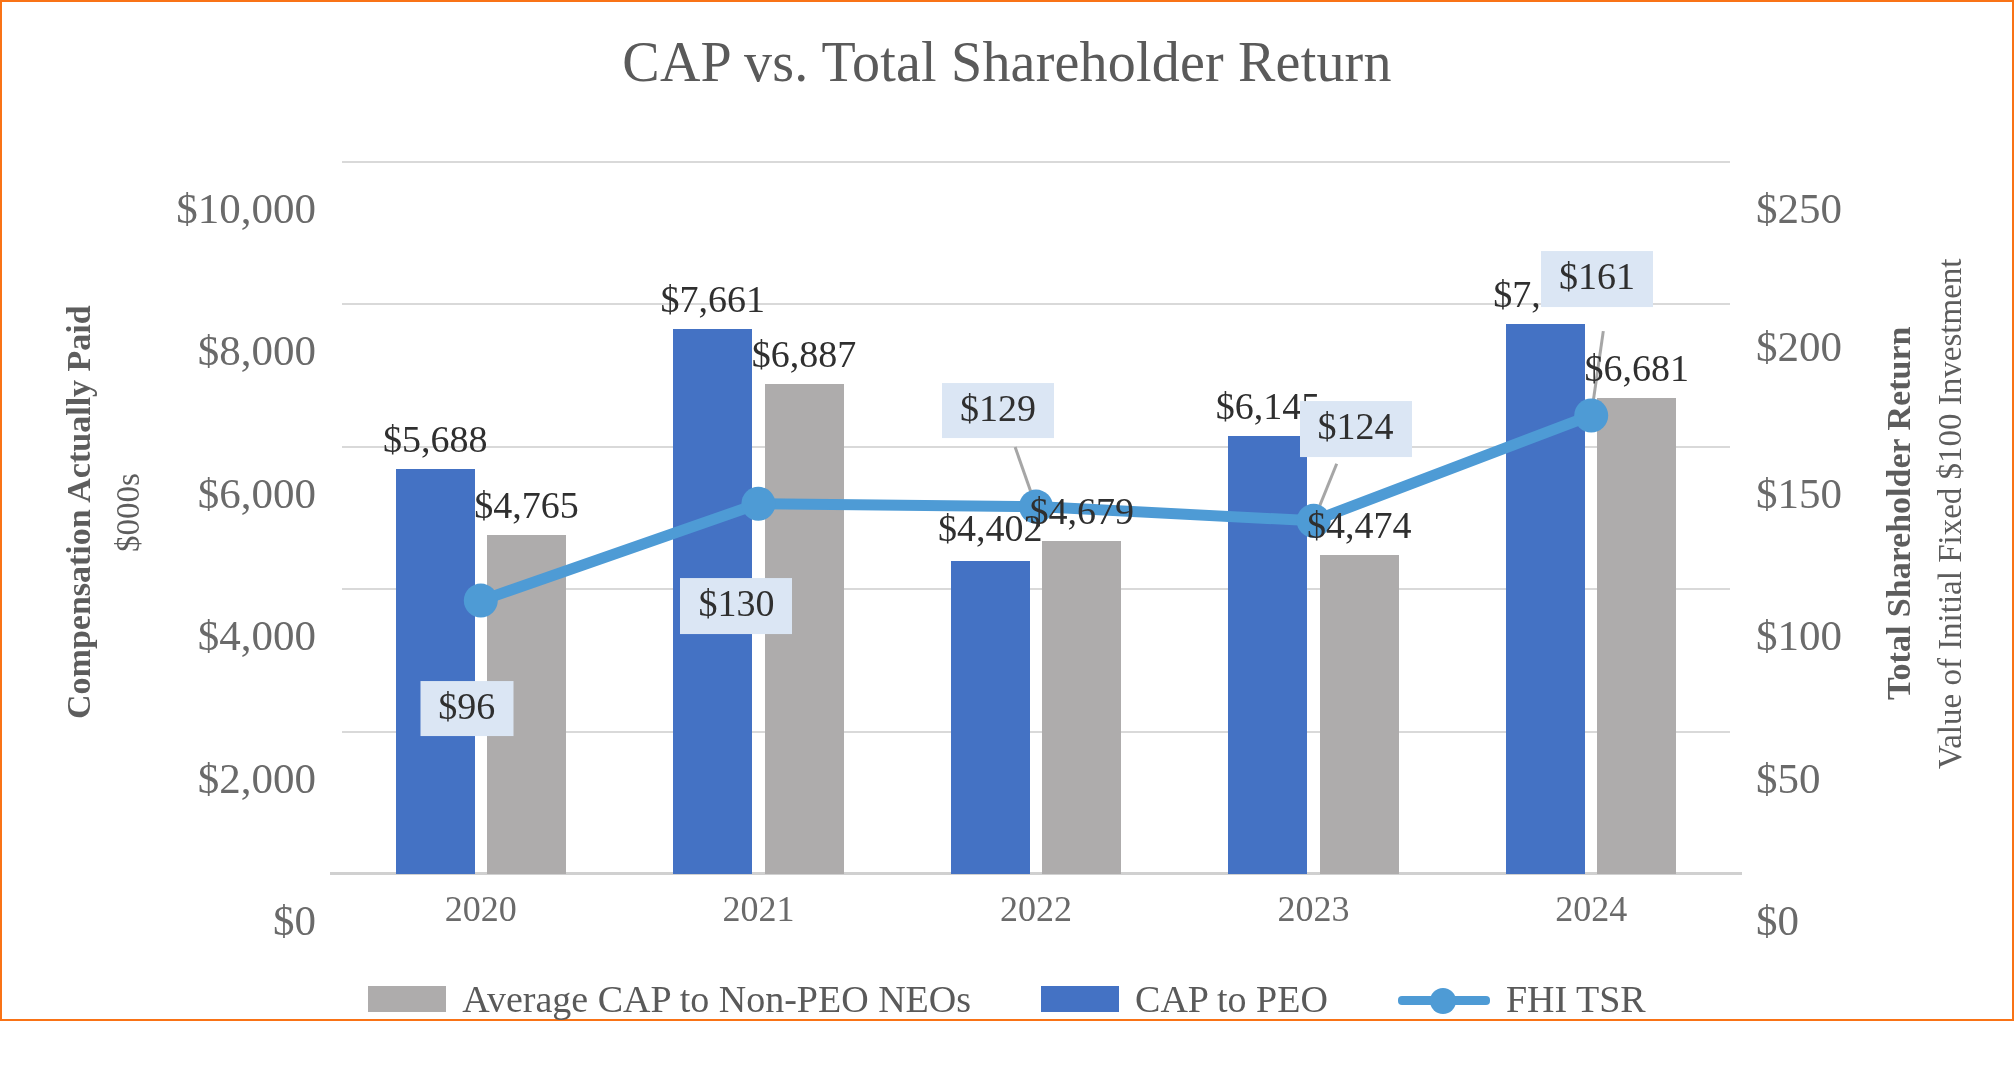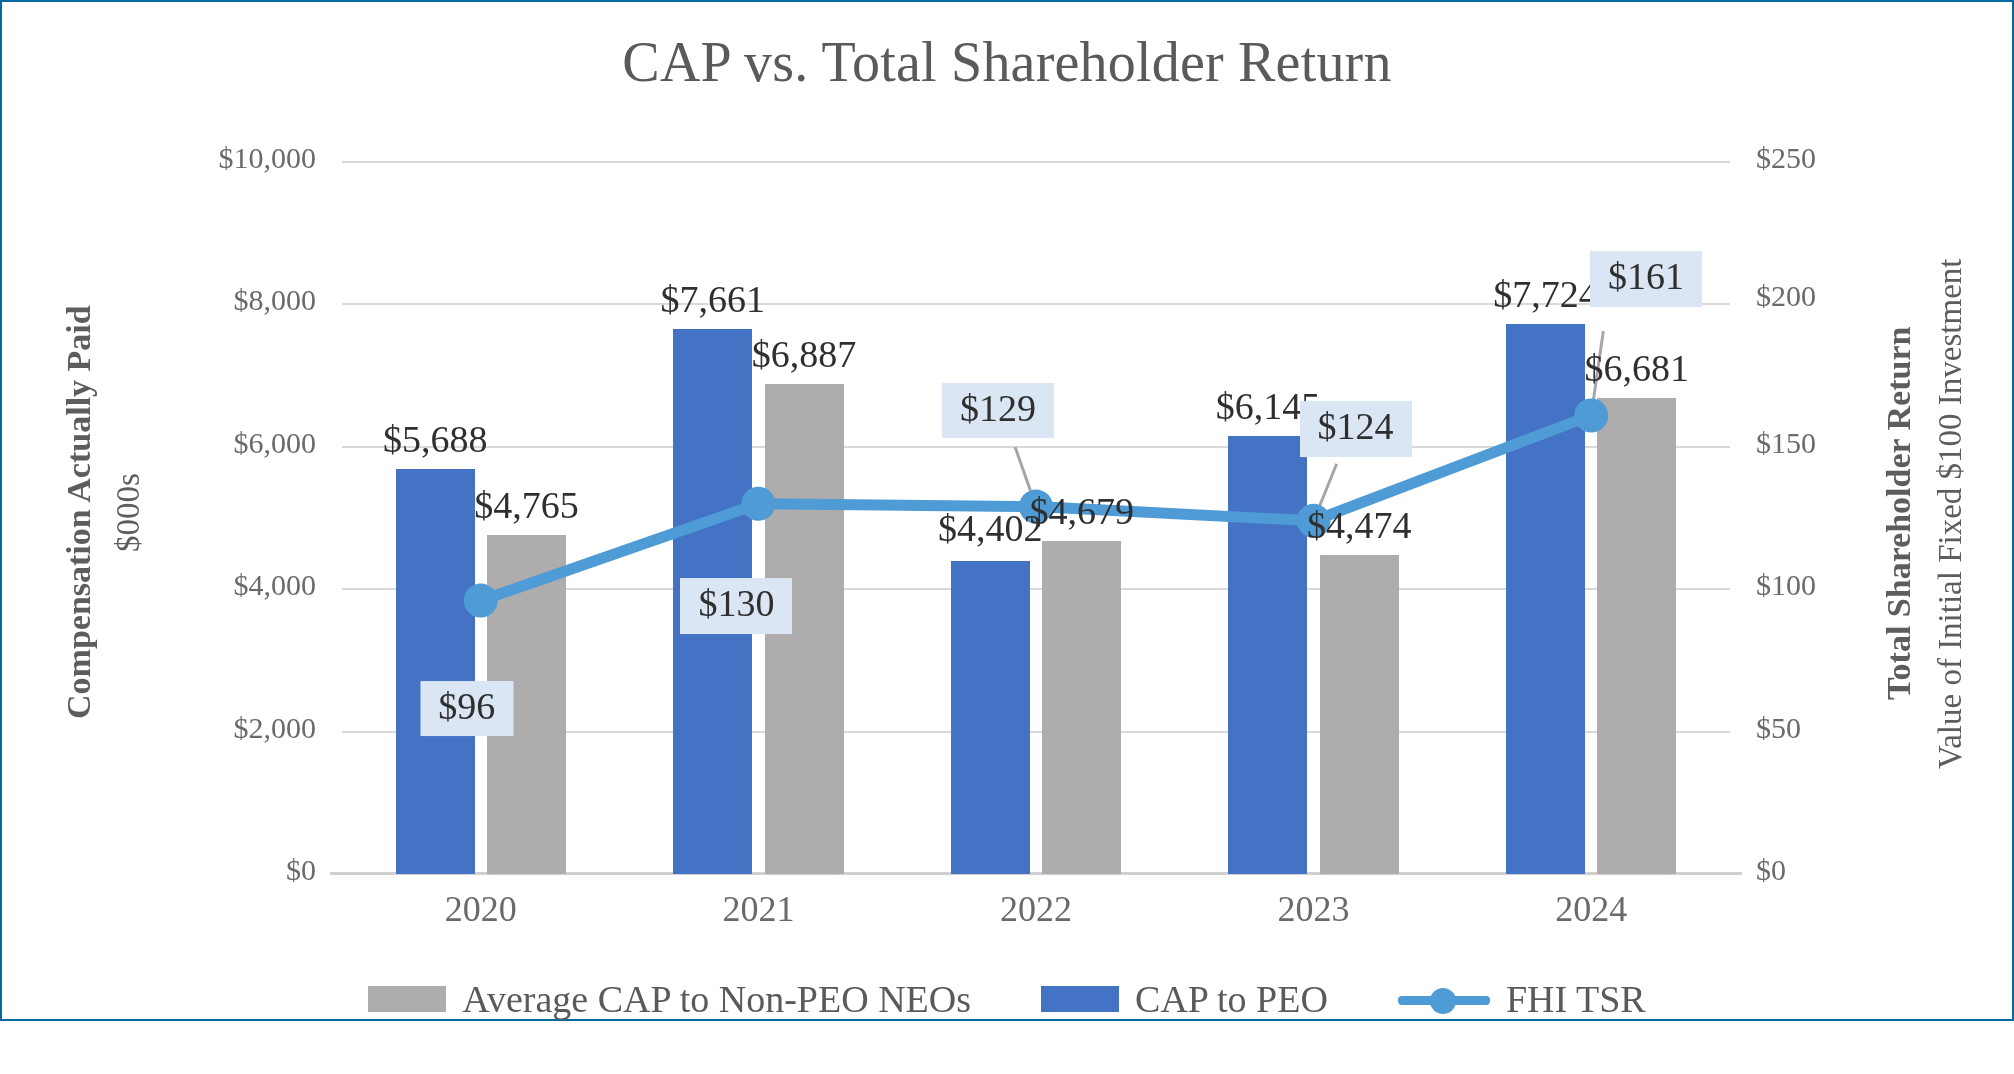--- a/index.html
+++ b/index.html
@@ -1,17 +1,17 @@
 <!DOCTYPE html>
 <html><head>
 <meta charset="utf-8">
 <style>
   html,body{margin:0;padding:0;background:#fff;}
   body{width:2014px;height:1074px;font-family:"Liberation Serif",serif;color:#595959;overflow:hidden;}
-  #chart-root{position:relative;width:2014px;height:1021px;box-sizing:border-box;border:2px solid #0369a1;background:#fff;}
+  #chart-root{position:relative;width:2014px;height:1021px;box-sizing:border-box;border:2px solid #f97316;background:#fff;}
 
   .chart-title{
     position:absolute;left:0;right:0;top:28px;text-align:center;
     font-family:"Liberation Serif",serif;font-size:56px;color:#5a5a5a;letter-spacing:.2px;
   }
 
   
   .axis-title-v{
     position:absolute;writing-mode:vertical-rl;transform:rotate(180deg);
     text-align:center;white-space:nowrap;font-family:"Liberation Serif",serif;
@@ -22,22 +22,22 @@
   #y-right-title-sub{left:1930px;top:172px;height:680px;font-size:33px;color:#5d5d5d;}
 
   
   #plot{
     position:absolute;left:340px;top:160px;width:1388px;height:712px;
   }
   .gridline{position:absolute;left:0;width:100%;height:2px;background:#d9d9d9;}
   .axis-base{position:absolute;left:-12px;width:calc(100% + 24px);height:3px;background:#d0d0d0;bottom:-1px;}
 
   .ytick{
-    position:absolute;font-size:30px;color:#6a6a6a;white-space:nowrap;
-    font-family:"Liberation Serif",serif;line-height:1;
+    position:absolute;font-size:43px;color:#6a6a6a;white-space:nowrap;
+    font-family:"Liberation Serif",serif;line-height:1;margin-top:44px;
   }
   .ytick.left{right:calc(100% + 26px);text-align:right;}
   .ytick.right{left:calc(100% + 26px);text-align:center;}
 
   .xtick{
     position:absolute;top:726px;font-size:36px;color:#6a6a6a;text-align:center;
     transform:translateX(-50%);font-family:"Liberation Serif",serif;
   }
 
   .bar{position:absolute;bottom:0;}
@@ -143,21 +143,21 @@
         <div class="bar-label" style="left: 462.065px; top: 169.646px;">$6,887</div>
         <div class="bar-label" style="left: 739.665px; top: 326.855px;">$4,679</div>
         <div class="bar-label" style="left: 1017.27px; top: 341.451px;">$4,474</div>
         <div class="bar-label" style="left: 1294.87px; top: 184.313px;">$6,681</div>
       </div>
     <div id="callouts">
         <div class="tsr-callout" style="left: 124.8px; top: 546.592px;">$96</div>
         <div class="tsr-callout" style="left: 394.4px; top: 443.76px;">$130</div>
         <div class="tsr-callout" style="left: 656px; top: 248.608px;">$129</div>
         <div class="tsr-callout" style="left: 1013.6px; top: 266.848px;">$124</div>
-        <div class="tsr-callout" style="left: 1304px; top: 117.472px;">$161</div>
+        <div class="tsr-callout" style="left: 1255px; top: 117.472px;">$161</div>
       </div>
     <div id="xticks">
         <div class="xtick" style="left: 138.8px;">2020</div>
         <div class="xtick" style="left: 416.4px;">2021</div>
         <div class="xtick" style="left: 694px;">2022</div>
         <div class="xtick" style="left: 971.6px;">2023</div>
         <div class="xtick" style="left: 1249.2px;">2024</div>
       </div>
   </div>
 

